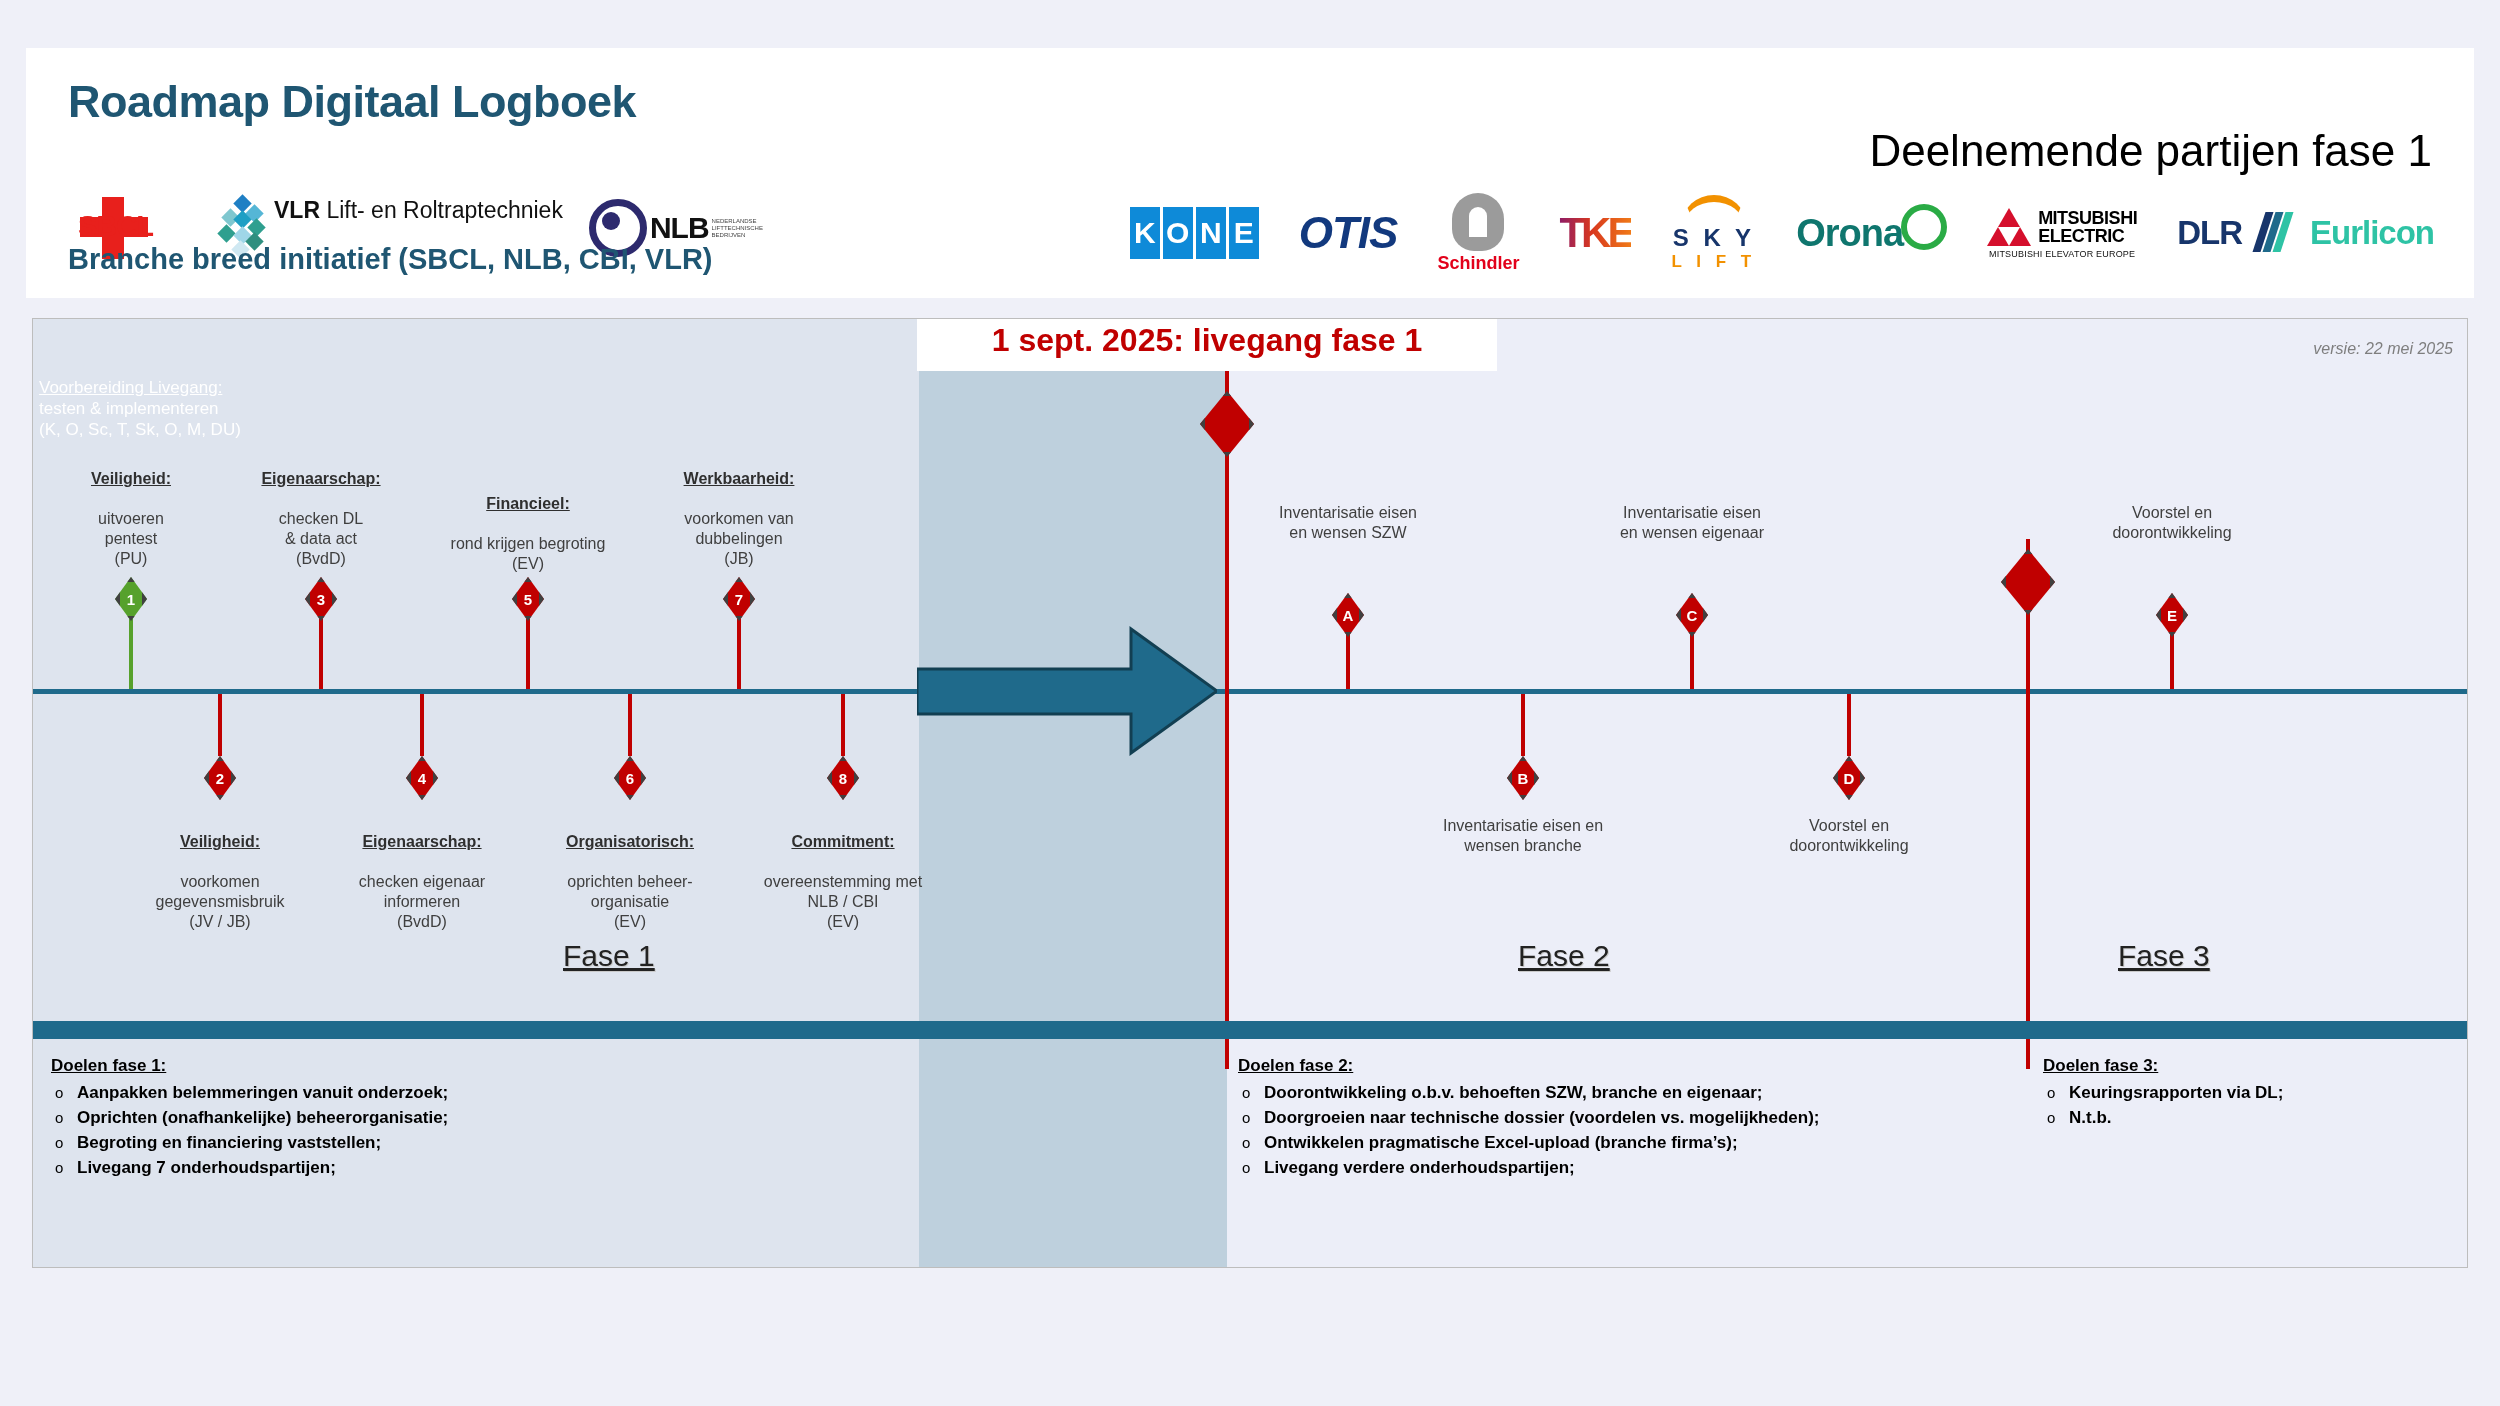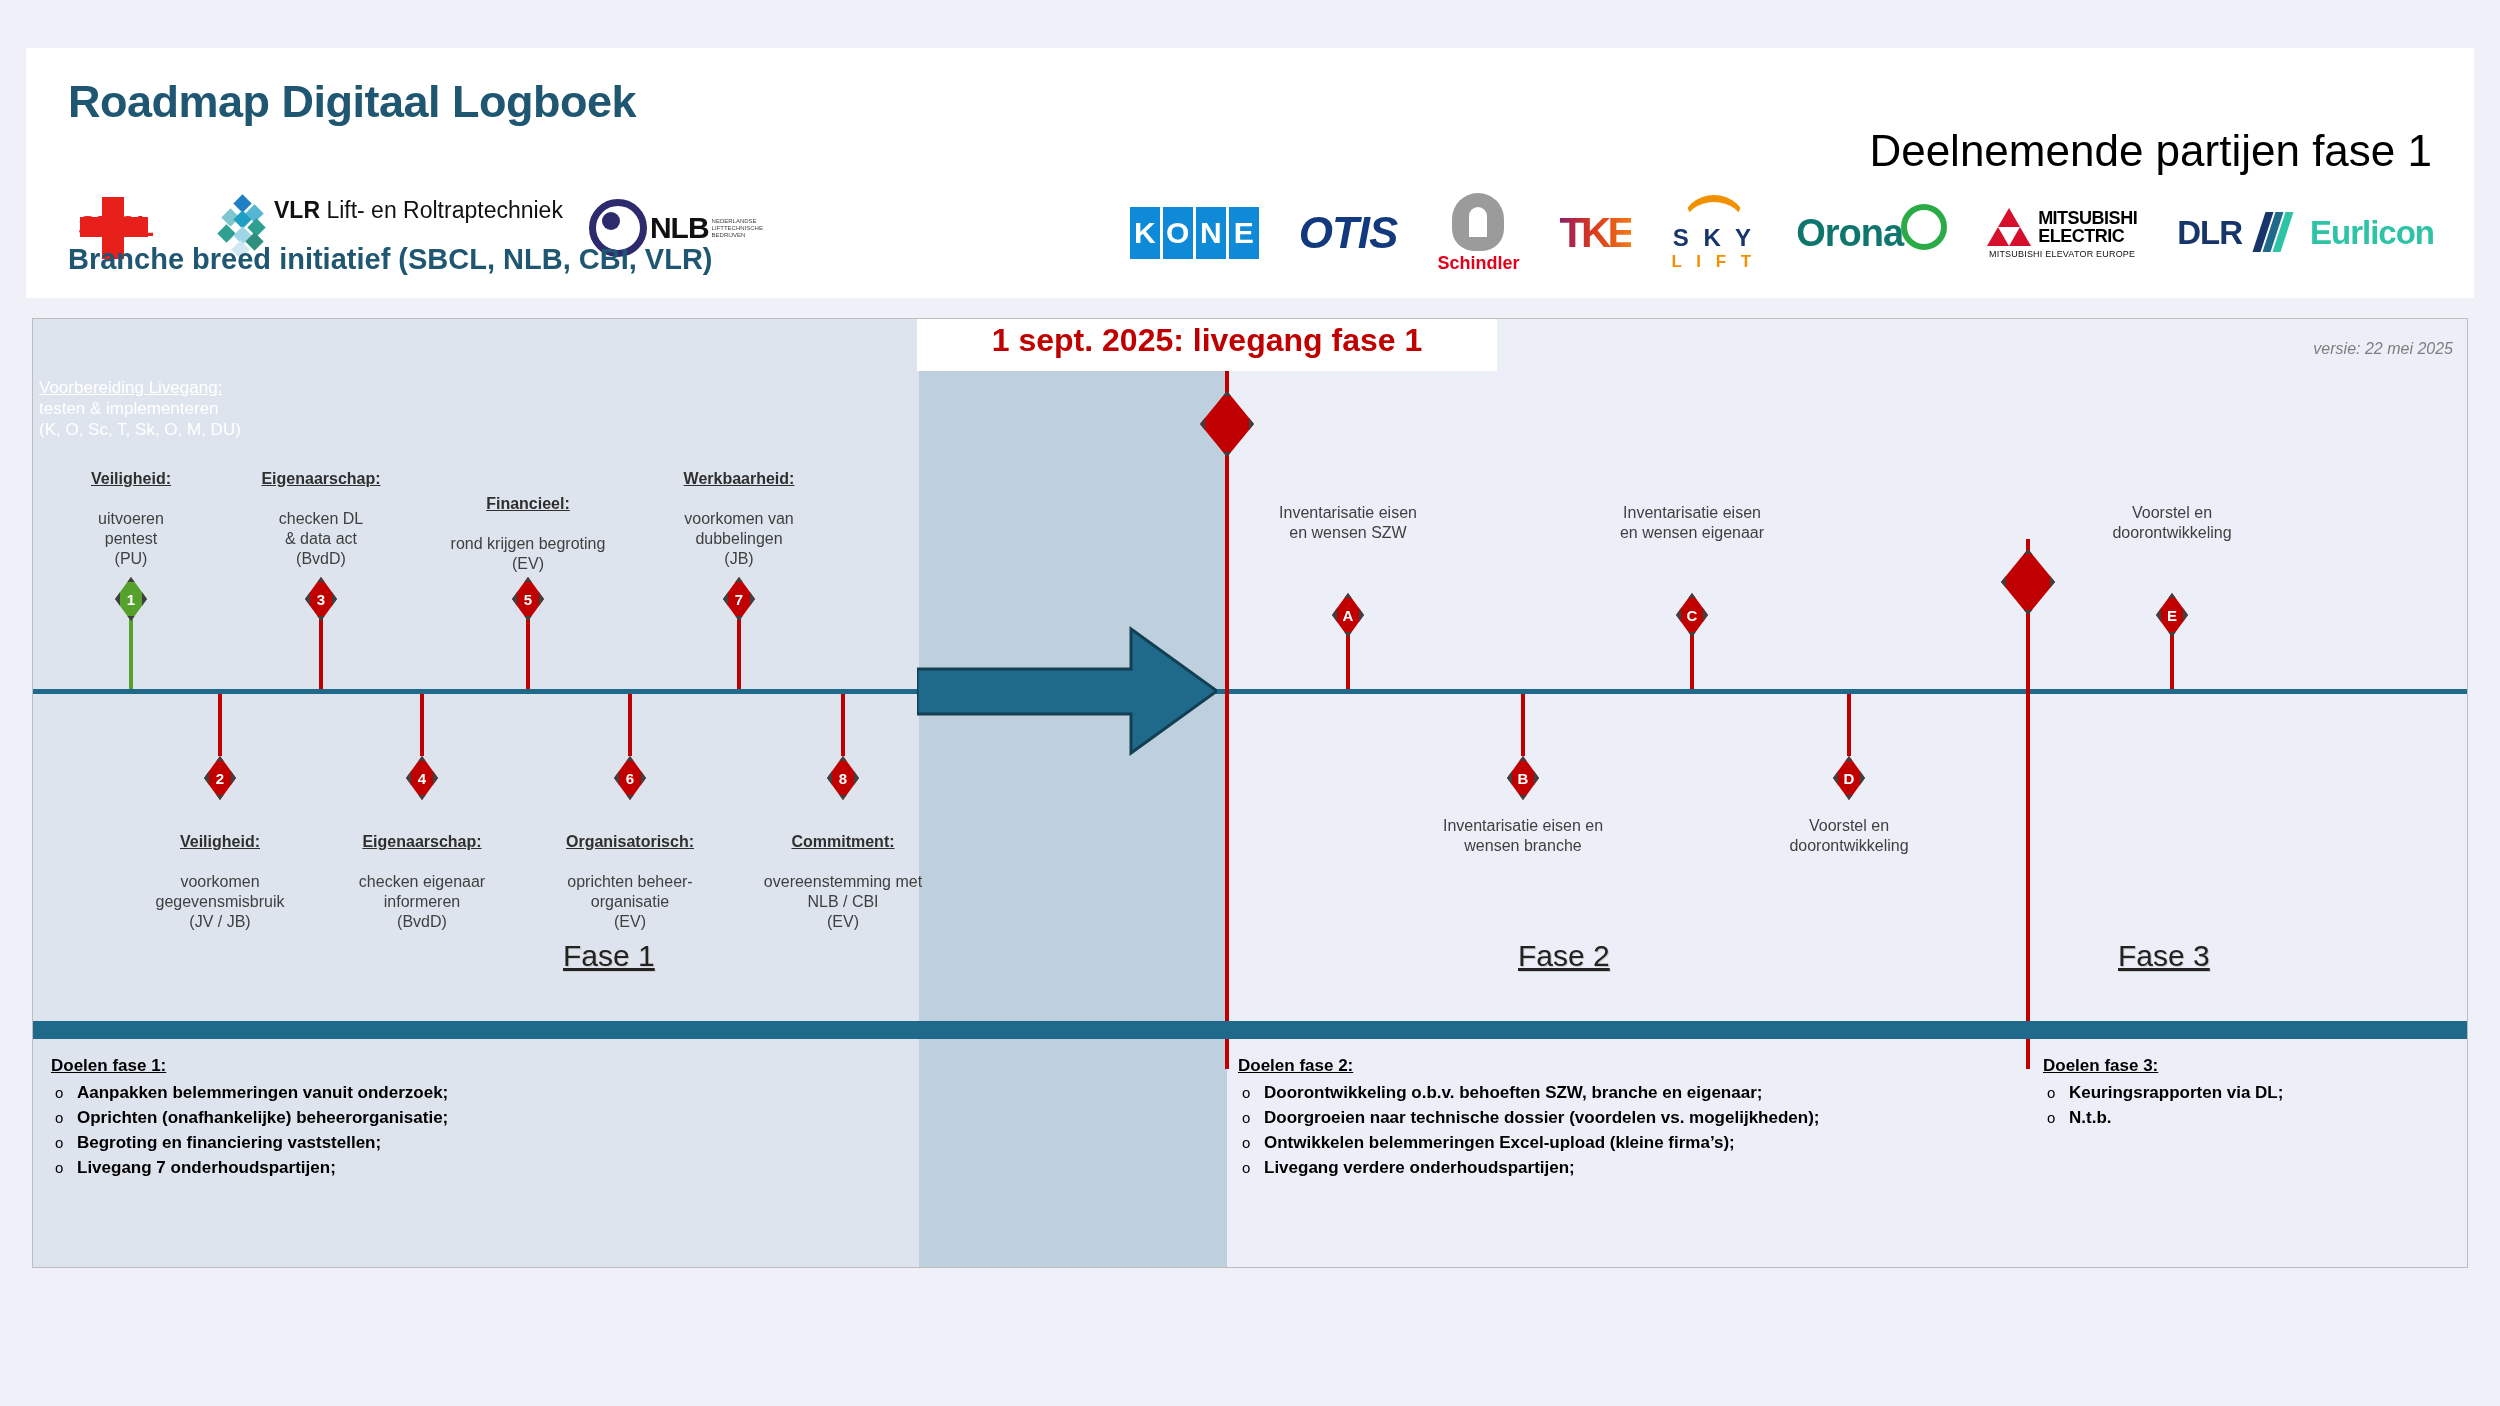--- a/index.html
+++ b/index.html
@@ -465,21 +465,21 @@
       <li>Begroting en financiering vaststellen;</li>
       <li>Livegang 7 onderhoudspartijen;</li>
     </ul>
   </div>
 
   <div class="goals" style="left:1205px;top:734px;width:790px;">
     <span class="gt">Doelen fase 2:</span>
     <ul>
       <li>Doorontwikkeling o.b.v. behoeften SZW, branche en eigenaar;</li>
       <li>Doorgroeien naar technische dossier (voordelen vs. mogelijkheden);</li>
-      <li>Ontwikkelen belemmeringen Excel-upload (kleine firma’s);</li>
+      <li>Ontwikkelen pragmatische Excel-upload (branche firma’s);</li>
       <li>Livegang verdere onderhoudspartijen;</li>
     </ul>
   </div>
 
   <div class="goals" style="left:2010px;top:734px;width:420px;">
     <span class="gt">Doelen fase 3:</span>
     <ul>
       <li>Keuringsrapporten via DL;</li>
       <li>N.t.b.</li>
     </ul>

